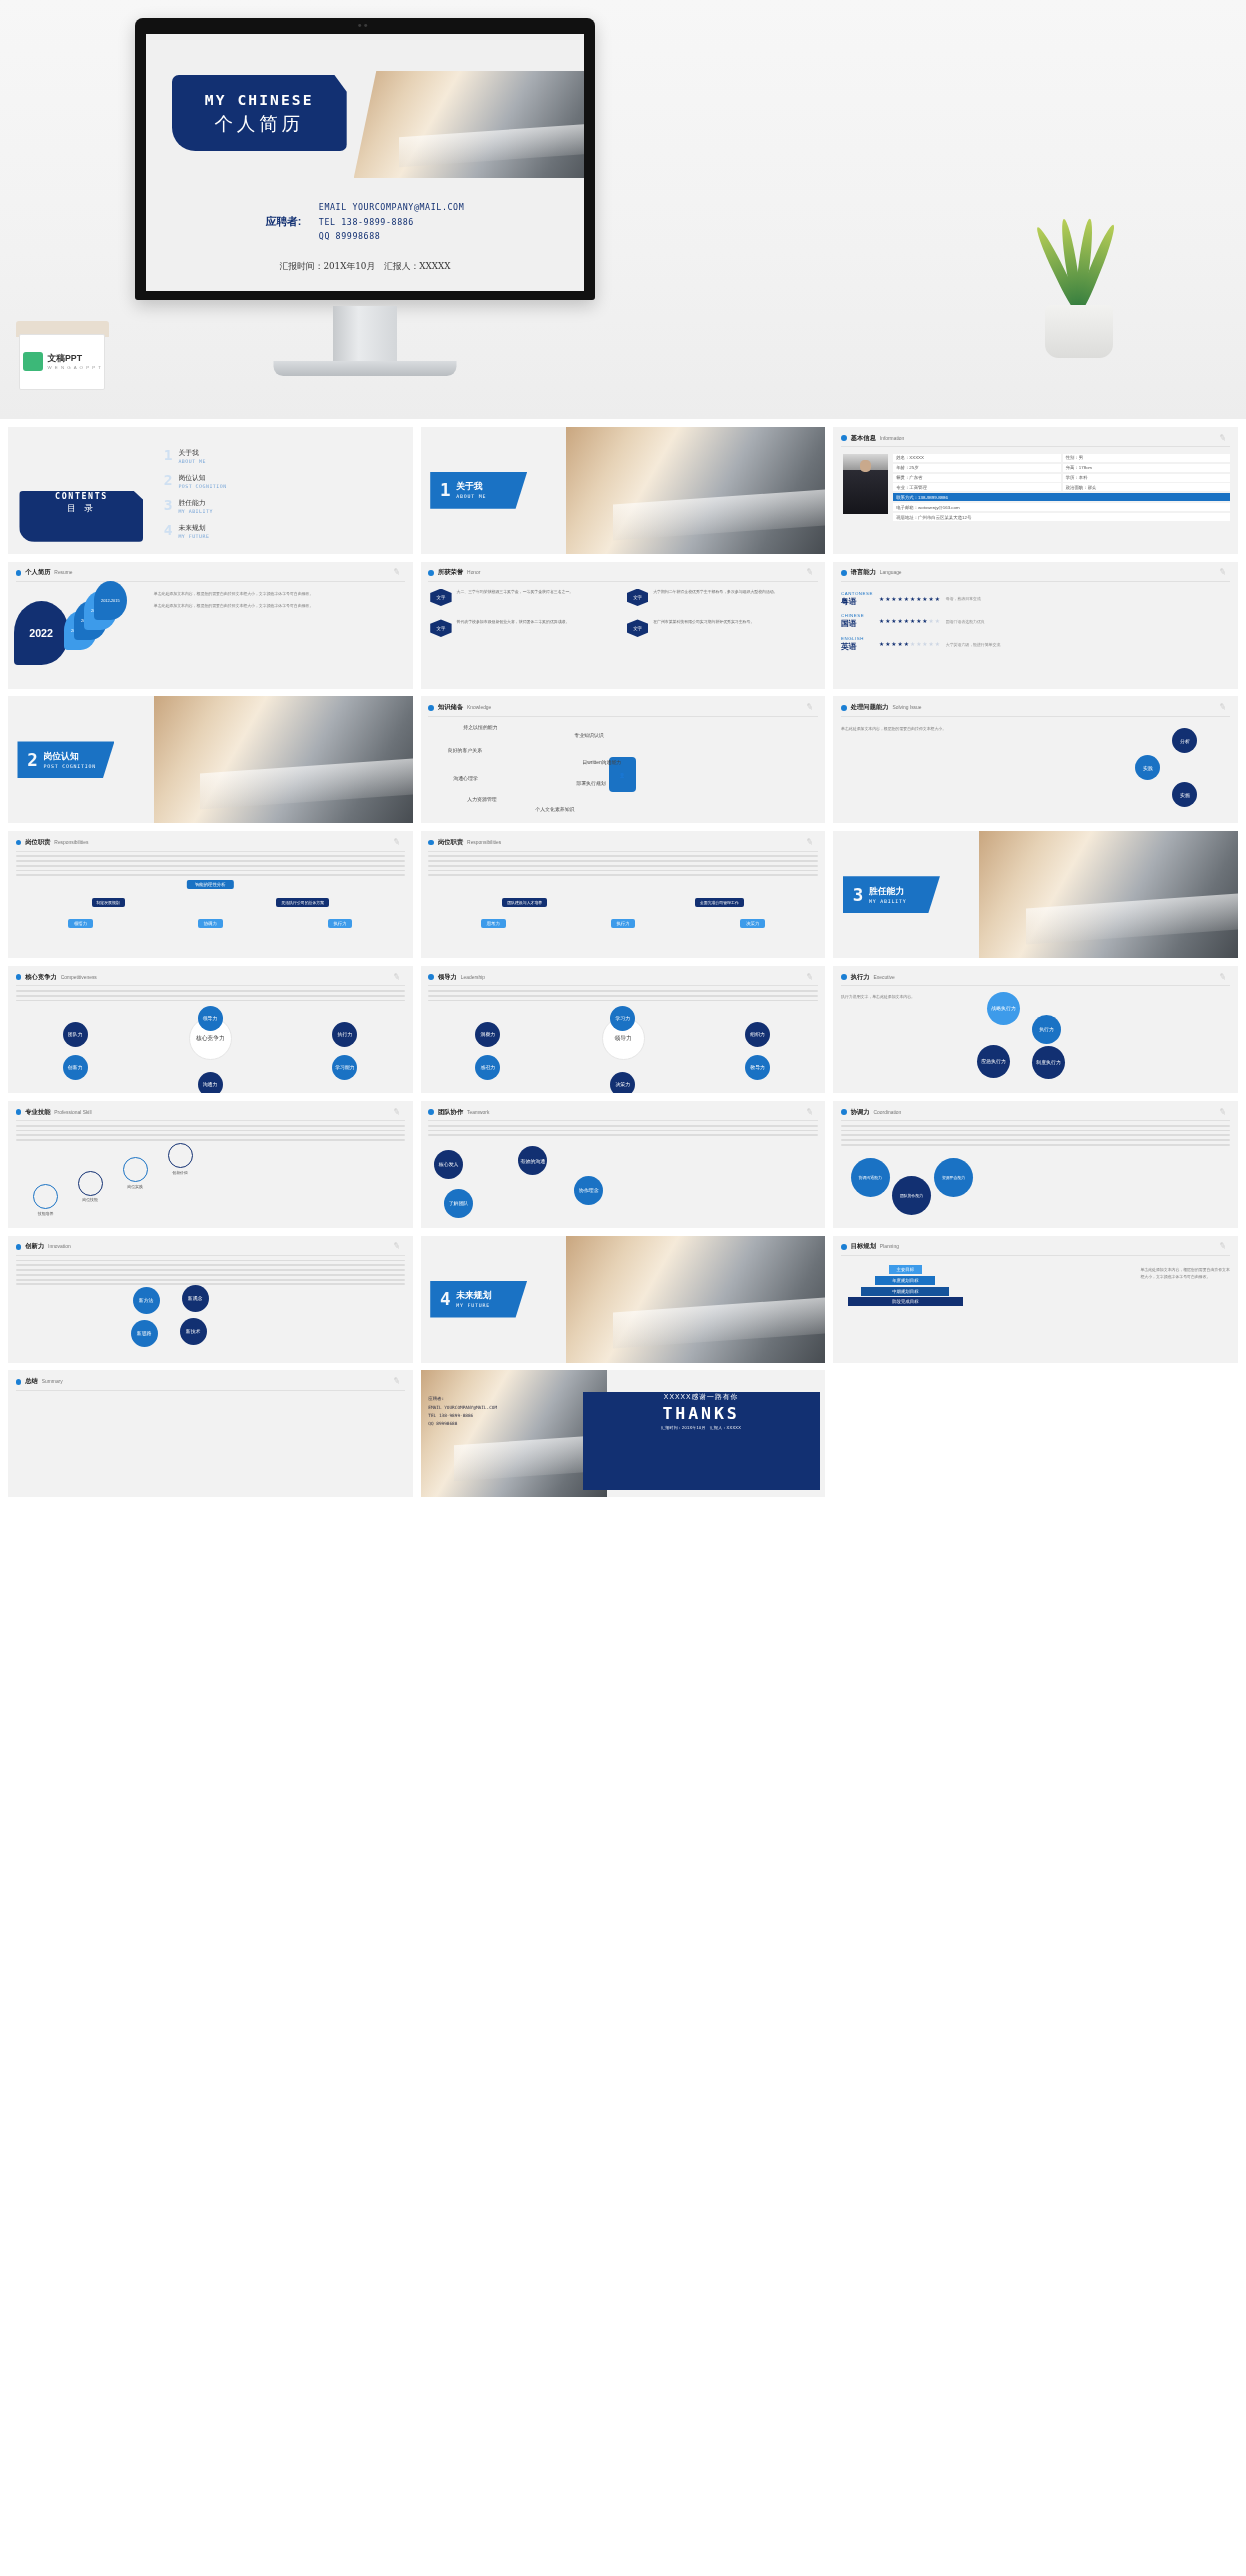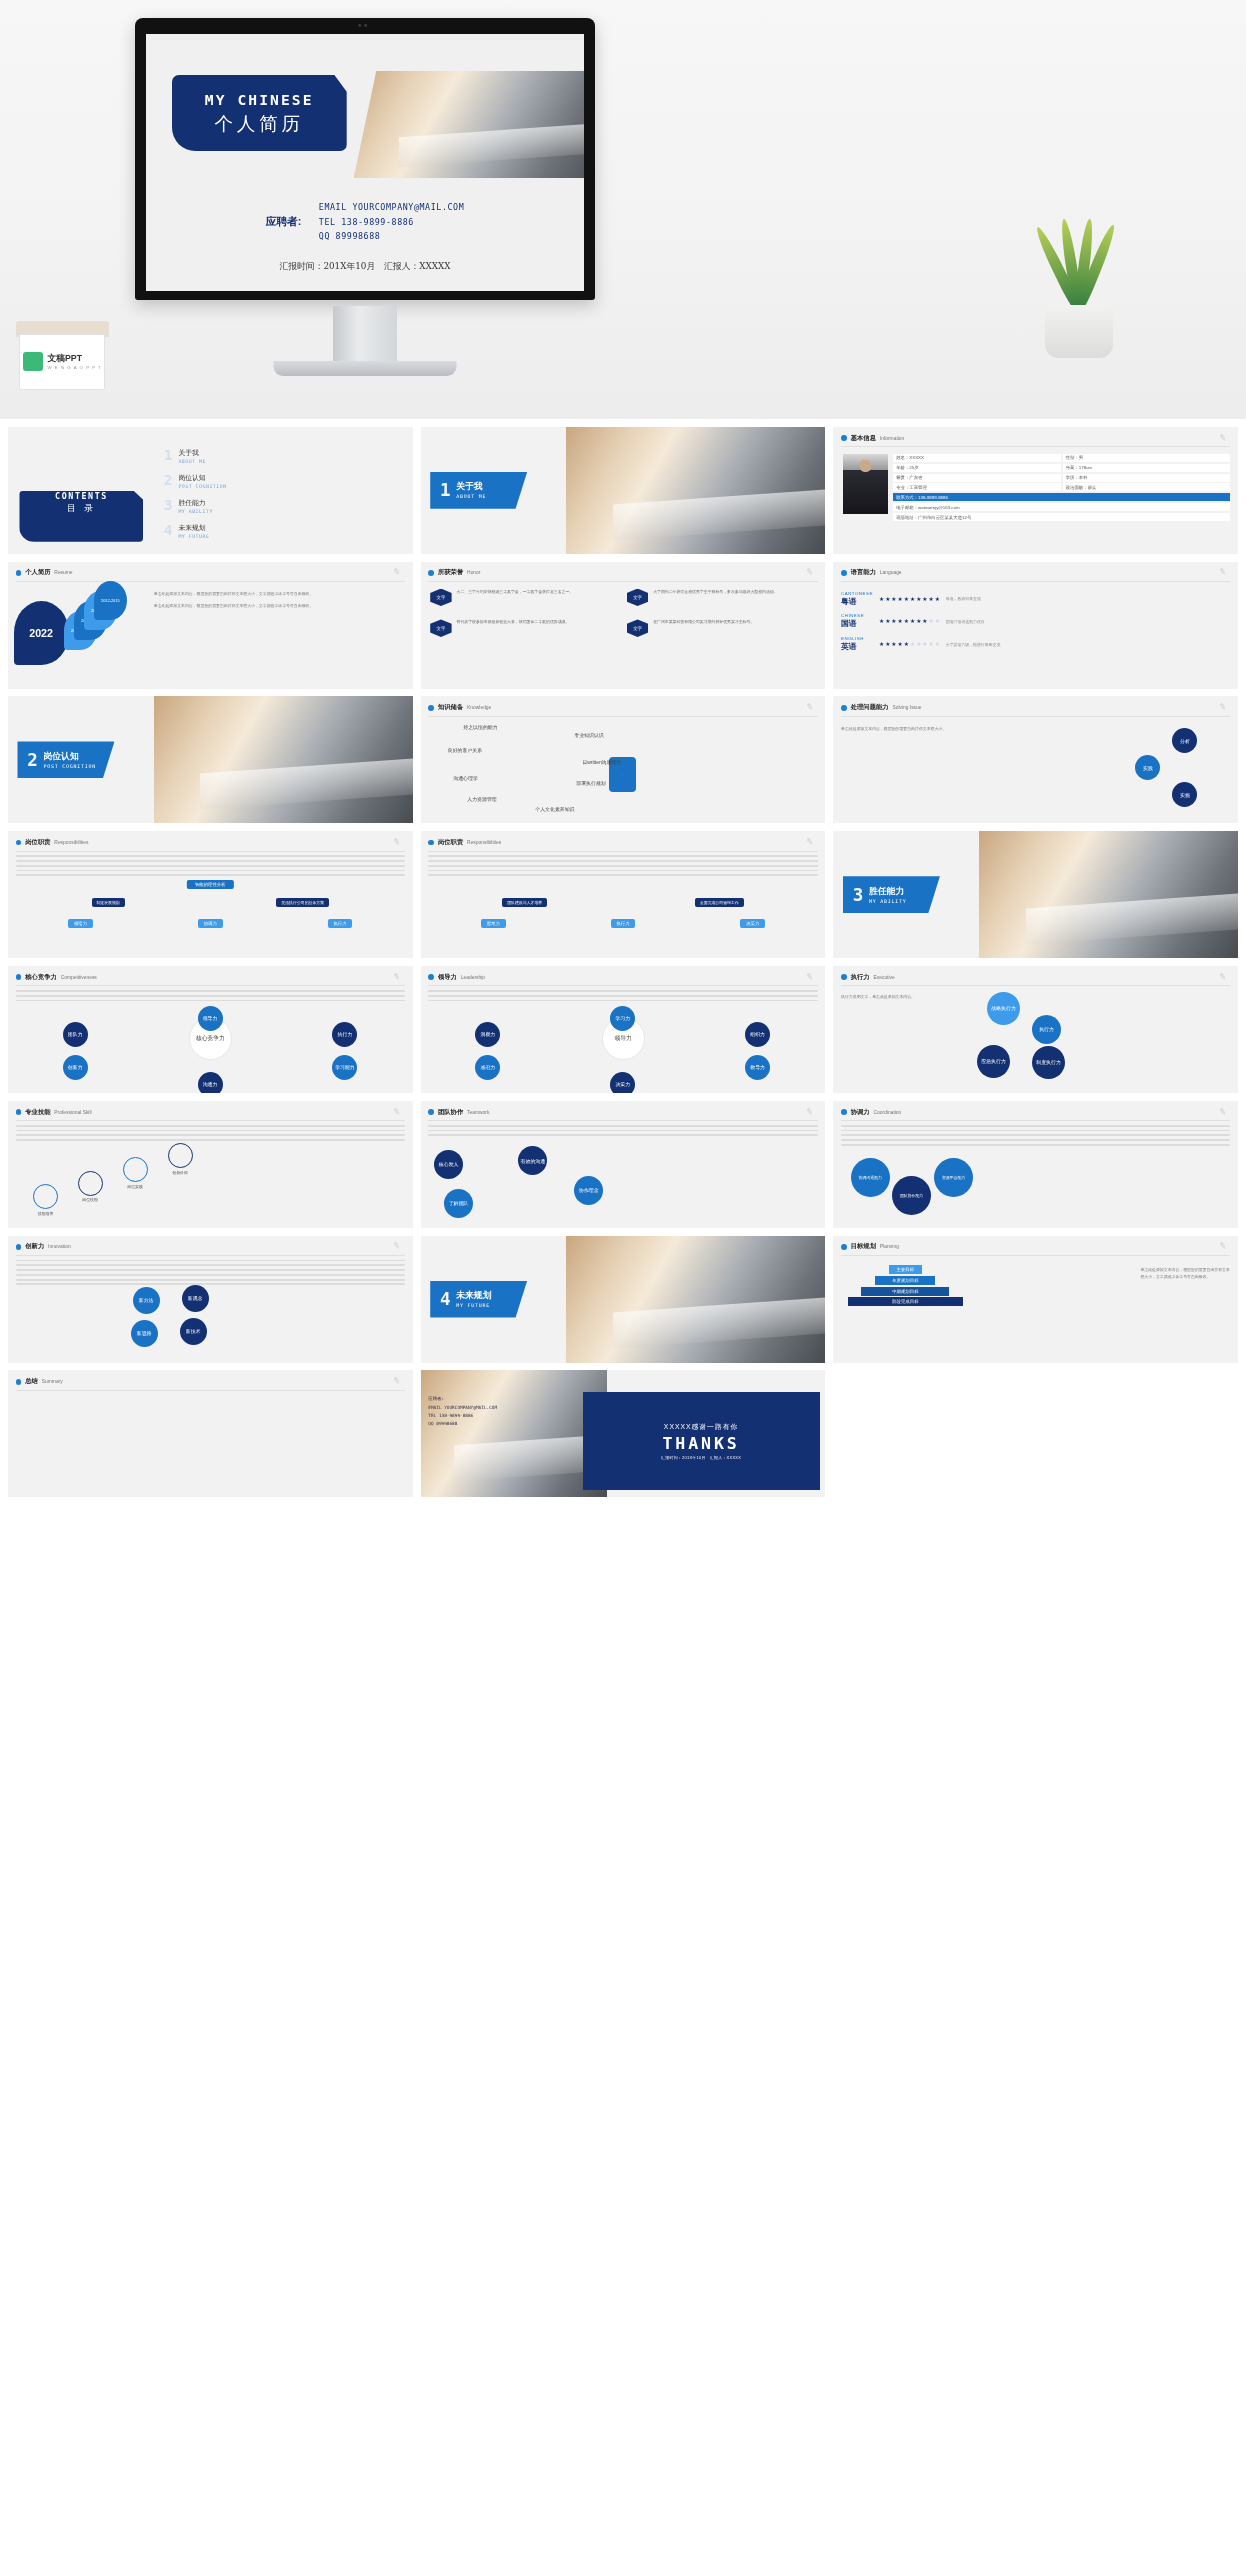--- a/index.html
+++ b/index.html
@@ -165,21 +165,21 @@
     justify-content:center;color:#fff;font-size:4.9px;text-align:center;}
   .c-dark{background:#123072;} .c-blue{background:#1a72c4;} .c-lite{background:#3d9bea;}
   .c-white{background:#fff;color:#333;border:1px solid #e6e6e6;}
   
   .pyr{position:absolute;left:29px;top:33px;width:146px;}
   .pyr div{margin:0 auto 1.9px;color:#fff;font-size:4.4px;text-align:center;
     padding:1.9px 0;}
   
   .thanks-card{position:absolute;left:40%;top:21.4px;right:5.8px;bottom:7.8px;
     background:#123072;display:flex;flex-direction:column;align-items:center;
-    justify-content:center;color:#fff;}
+    color:#fff;}
   .thanks-top{font-size:6.8px;letter-spacing:1px;}
   .thanks-big{font-size:16.6px;font-weight:700;letter-spacing:2.9px;
     font-family:"DejaVu Sans Mono",monospace;margin:1.9px 0;}
   .thanks-sub{font-size:3.9px;letter-spacing:0.3px;}
   .thanks-left{position:absolute;left:7.8px;top:25px;font-size:4.4px;color:#334;
     line-height:1.9;font-family:"DejaVu Sans Mono",monospace;}
   .summary-card{position:absolute;left:19.5px;right:19.5px;top:25px;bottom:9.7px;
     border:1px solid #e3e3e3;border-radius:7.8px;background:#fafafa;padding:5.8px 9.7px;}
   .summary-title{text-align:center;font-size:7.8px;color:#123072;font-weight:700;
     margin-bottom:4.9px;}

